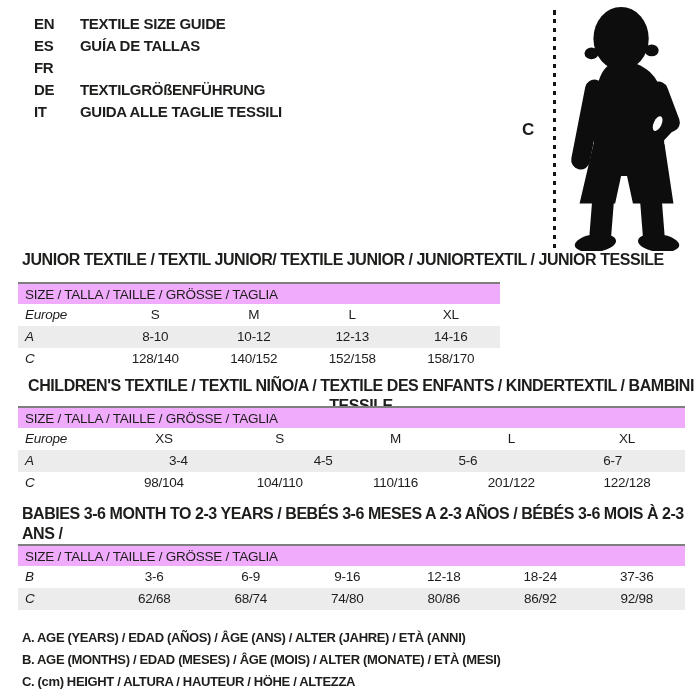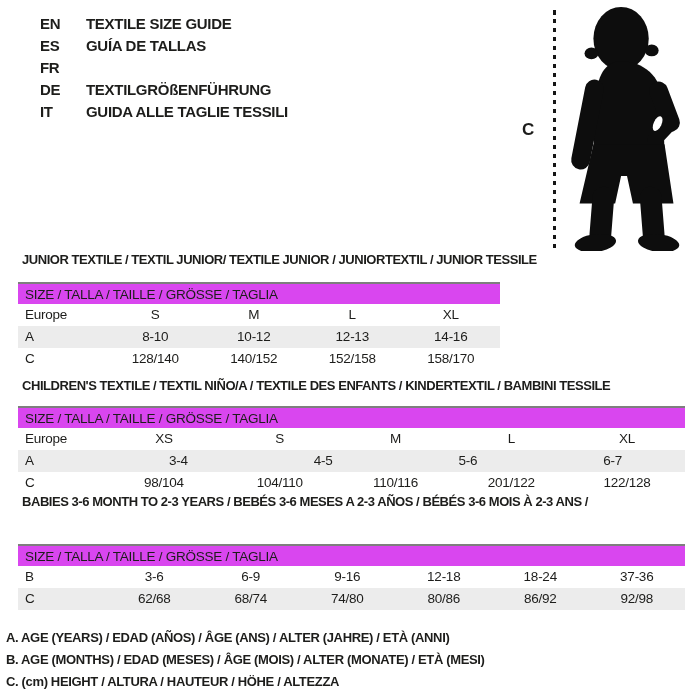--- a/index.html
+++ b/index.html
@@ -5,51 +5,51 @@
   * { margin:0; padding:0; box-sizing:border-box; }
   html,body { background:#fff; }
   body {
     width:700px; height:700px;
     font-family:"Liberation Sans", sans-serif;
     color:#1d1d1b;
   }
   .page { position:relative; width:700px; height:700px; background:#fff; overflow:hidden; }
 
   
-  .langs { position:absolute; top:12px; left:40px; }
+  .langs { position:absolute; top:12px; left:34px; }
   .lang-row { display:flex; height:22px; align-items:center;
               font-weight:bold; font-size:15px; letter-spacing:-0.3px; }
   .lang-code { width:46px; }
 
   
   .dash-line { position:absolute; left:553px; top:10px; width:3px; height:238px;
                background:repeating-linear-gradient(to bottom,#151515 0 4.5px,transparent 4.5px 9px); }
   .fig-label { position:absolute; left:522px; top:120px; font-weight:bold; font-size:17px; }
   .toddler-svg { position:absolute; left:558px; top:4px; width:140px; height:247px; }
 
   
-  .section-title { position:absolute; left:22px; font-weight:bold; font-size:13px;
+  .section-title { position:absolute; left:22px; font-weight:bold; font-size:16px;
                    letter-spacing:-0.45px; line-height:20px; }
-  .t1 { top:250px; } .t2 { top:376px;text-align:center; } .t3 { top:492px;text-align:center; }
+  .t1 { top:250px; } .t2 { top:376px;text-align:center; } .t3 { top:504px; }
   .section-title span { display:block; }
 
   
   .size-table { position:absolute; left:18px; font-size:13.5px; letter-spacing:-0.25px; }
   .tbl1 { top:282px; width:482px; }
   .tbl2 { top:406px; width:667px; }
   .tbl3 { top:544px; width:667px; }
-  .tbl-header { height:22px; line-height:21px; background:#d946ef;
+  .tbl-header { height:22px; line-height:21px; background:#f0abfc;
                 border-top:2px solid #7e7e7e; padding-left:7px; }
   .tbl-row { display:flex; height:22px; line-height:22px; }
   .tbl-row.shaded { background:#ececec; }
-  .row-label { width:88px; padding-left:7px; }
+  .row-label { width:88px; padding-left:7px;font-style:italic; }
   .cell { flex:1; text-align:center; }
 
   
-  .legend { position:absolute; left:6px; top:627px; }
+  .legend { position:absolute; left:22px; top:627px; }
   .legend-line { font-weight:bold; font-size:13px; letter-spacing:-0.35px;
                  line-height:22px; white-space:nowrap; }
 </style>
 </head>
 <body>
 
 <div class="page">
 
   <div class="langs">
     <div class="lang-row">

